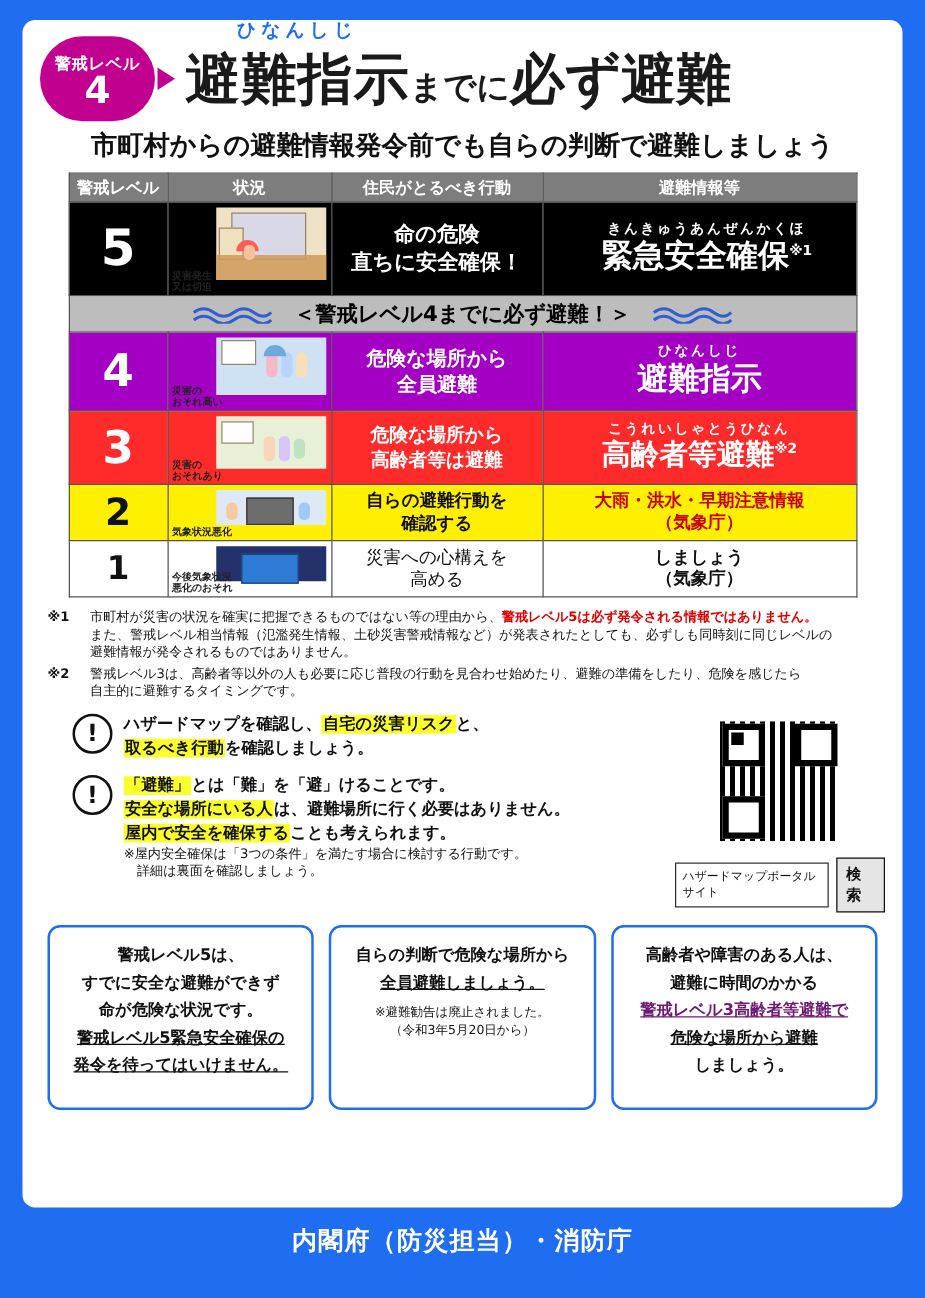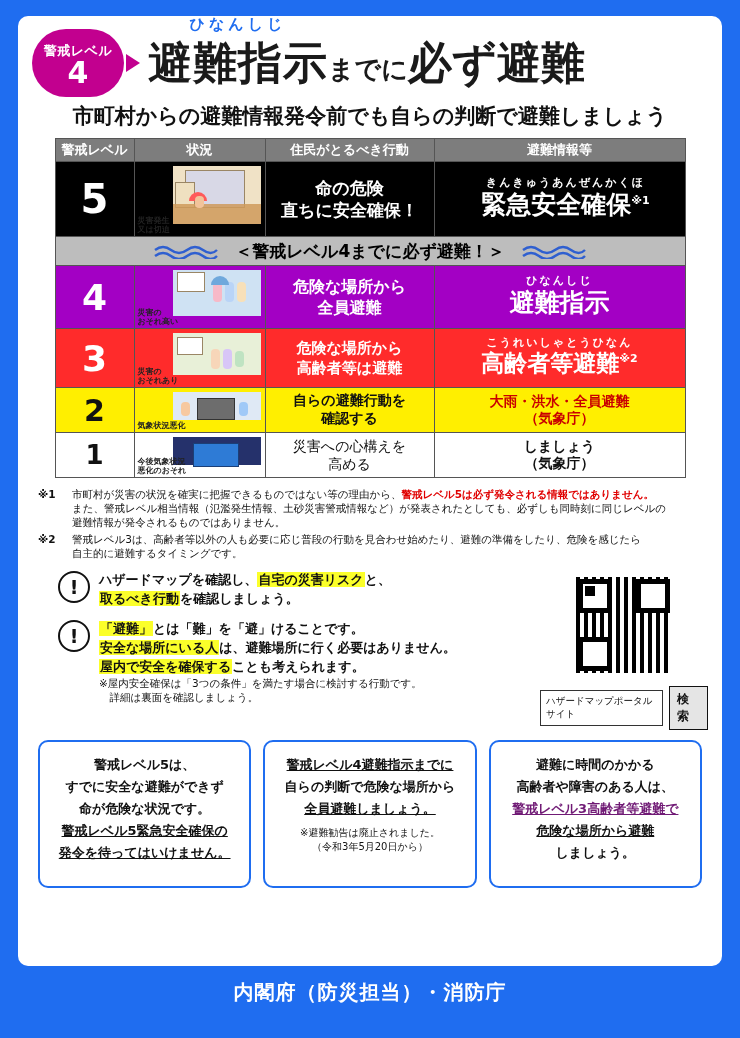--- a/index.html
+++ b/index.html
@@ -285,21 +285,21 @@
             <div class="art" style="background:#dfe9f5;">
               <div class="bldg" style="left:24px;top:6px;width:36px;height:20px;background:#6d6d6d;border-color:#333;"></div>
               <div class="person" style="left:8px;top:10px;background:#f7c9a0;height:14px;"></div>
               <div class="person" style="left:66px;top:10px;background:#a0c9f7;height:14px;"></div>
             </div>
             <div class="cap" style="white-space:pre-line;">気象状況悪化</div>
           </div>
         </td>
         <td class="c-act" style="white-space:pre-line;">自らの避難行動を
 確認する</td>
-        <td class="c-inf" style="white-space:pre-line;">大雨・洪水・全員避難
+        <td class="c-inf" style="white-space:pre-line;">大雨・洪水・早期注意情報
 （気象庁）</td>
       </tr>
 
       <tr class="row1">
         <td class="c-lvl">1</td>
         <td class="c-sit">
           <div class="illus">
             <div class="art" style="background:#25316b;">
               <div class="bldg" style="left:20px;top:6px;width:44px;height:22px;background:#2e7bd6;border-color:#1b3f77;"></div>
             </div>
@@ -385,32 +385,29 @@
 
       <div class="box">
         <div>警戒レベル5は、</div>
         <div>すでに安全な避難ができず</div>
         <div>命が危険な状況です。</div>
         <div class="u">警戒レベル5緊急安全確保の</div>
         <div class="u">発令を待ってはいけません。</div>
       </div>
 
       <div class="box">
-        <div class="u">
-          <span>警戒レベル4避難指示までに</span>
-        </div>
         <div>自らの判断で危険な場所から</div>
         <div class="u">全員避難しましょう。</div>
         <div class="sm" style="white-space:pre-line;">※避難勧告は廃止されました。
 （令和3年5月20日から）</div>
       </div>
 
       <div class="box">
+        <div>高齢者や障害のある人は、</div>
         <div>避難に時間のかかる</div>
-        <div>高齢者や障害のある人は、</div>
         <div class="u" style="color:#701a75;">警戒レベル3高齢者等避難で</div>
         <div class="u">危険な場所から避難</div>
         <div>しましょう。</div>
       </div>
 
     </div>
 
   </div>
 
   <div class="footer">内閣府（防災担当）・消防庁</div>

